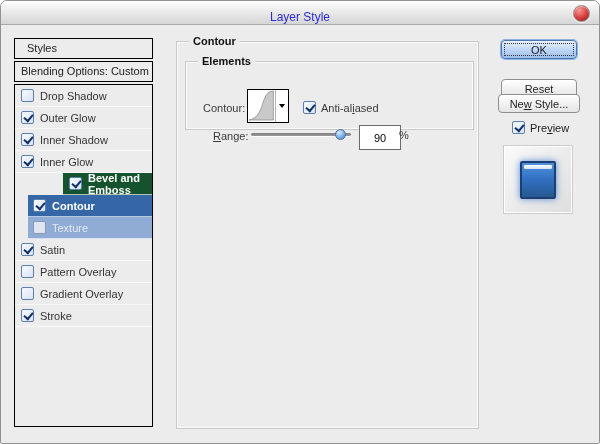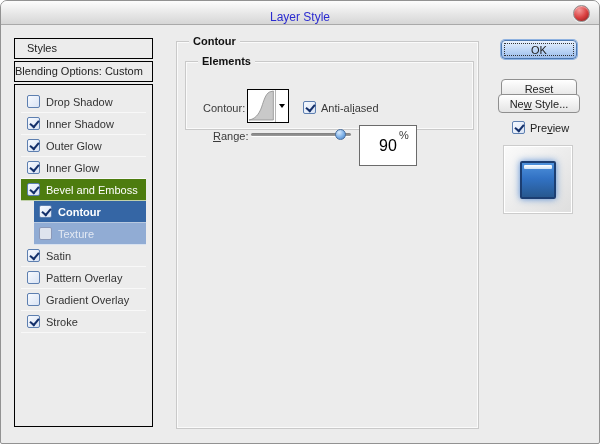--- a/index.html
+++ b/index.html
@@ -5,25 +5,25 @@
   html,body{margin:0;padding:0;background:#fff;}
   body{width:600px;height:444px;overflow:hidden;font-family:"Liberation Sans",sans-serif;font-size:11px;color:#222;}
   #dialog{position:absolute;left:0;top:0;width:598px;height:442px;background:#ececec;border:1px solid #929292;border-radius:7px 7px 2px 2px;}
   
   #titlebar{position:absolute;left:0;top:0;width:100%;height:23px;background:linear-gradient(#fdfdfd,#ebebeb 45%,#d6d6d6);border-bottom:1px solid #a9a9a9;border-radius:6px 6px 0 0;display:flex;align-items:flex-end;justify-content:center;}
   #title{color:#2b2bd0;font-size:12px;}
   #close-btn{position:absolute;right:9px;top:4px;width:15px;height:15px;border-radius:50%;background:radial-gradient(circle at 35% 28%,#f49a9a,#da4040 52%,#8e1b1b 95%);border:1px solid #8f8f8f;box-shadow:0 1px 1px rgba(255,255,255,.8), inset 0 1px 1px rgba(255,255,255,.5);cursor:pointer;}
   
   .lbox{position:absolute;left:13px;width:139px;background:#ececec;border:1px solid #000;box-sizing:border-box;}
   #styles-header{top:37px;height:21px;line-height:19px;padding-left:12px;}
-  #blending-box{top:60px;height:21px;line-height:19px;cursor:pointer;}
-  #styles-list{top:83px;height:343px;padding:6px;overflow:hidden;}
+  #blending-box{top:60px;height:21px;line-height:19px;padding-left:6px;cursor:pointer;}
+  #styles-list{top:83px;height:343px;padding:0;overflow:hidden;}
   .row{height:22px;display:flex;align-items:center;padding-left:6px;border-bottom:1px solid rgba(255,255,255,.65);box-sizing:border-box;cursor:pointer;color:#333;}
   .row.indent{margin-left:13px;padding-left:5px;}
-  .row.hl-parent{background:#4d7c0f;color:#fff;font-weight:normal;}
+  .row.hl-parent{background:#14532d;color:#fff;font-weight:bold;margin-left:48px;}
   .row.hl-selected{background:#3566a5;color:#fff;font-weight:bold;}
   .row.hl-sibling{background:#91acd4;color:#e3e9f3;}
   
   .cb{position:relative;width:13px;height:13px;flex:0 0 13px;background:linear-gradient(135deg,#f7faff,#d9e3f4);border:1px solid #5d7fb0;border-radius:2px;box-sizing:border-box;margin-right:6px;cursor:pointer;}
   .cb.checked::after{content:"";position:absolute;left:2px;top:2px;width:7px;height:4px;border-left:2px solid #14306b;border-bottom:2px solid #14306b;transform:rotate(-50deg);}
   .hl-sibling .cb{background:#dfe4ee;border-color:#8a98b8;}
   
   #main-panel{position:absolute;left:175px;top:40px;width:303px;height:388px;border:1px solid #c9c9c9;box-shadow:inset 0 0 0 1px #fafafa;box-sizing:border-box;}
   .group-title{position:absolute;top:-7px;left:12px;background:#ececec;padding:0 4px;font-weight:bold;color:#111;}
   #elements-box{position:absolute;left:8px;top:19px;width:289px;height:69px;border:1px solid #c9c9c9;box-shadow:inset 0 0 0 1px #fafafa;box-sizing:border-box;}
@@ -35,21 +35,21 @@
   #contour-dd{width:12px;border-left:1px solid #b5b5b5;display:flex;align-items:center;justify-content:center;cursor:pointer;}
   .arrow-down{width:0;height:0;border-left:3px solid transparent;border-right:3px solid transparent;border-top:4px solid #000;}
   
   #aa-check{position:absolute;left:117px;top:39px;}
   #aa-label{left:135px;top:40px;cursor:default;}
   
   #range-label{left:27px;top:68px;}
   #range-track-wrap{position:absolute;left:65px;top:67px;width:100px;height:12px;cursor:pointer;}
   #range-track{position:absolute;left:0;top:4px;width:100%;height:3px;background:linear-gradient(#7e7e7e,#9b9b9b);border-radius:2px;box-shadow:0 1px 0 #fff;}
   #range-thumb{position:absolute;top:0;width:11px;height:11px;border-radius:50%;background:radial-gradient(circle at 35% 28%,#d9eafc,#7cb0e8 55%,#4a7fc0);border:1px solid #4a6f9e;box-sizing:border-box;}
-  #range-input{position:absolute;left:173px;top:63px;width:32px;height:15px;border:1px solid #6b6b6b;background:#fff;text-align:center;font-family:"Liberation Sans",sans-serif;font-size:16px;padding:12px;}
+  #range-input{position:absolute;left:173px;top:63px;width:32px;height:15px;border:1px solid #6b6b6b;background:#fff;text-align:center;font-family:"Liberation Sans",sans-serif;font-size:11px;padding:4px;}
   #range-unit{left:213px;top:67px;}
   .accel{text-decoration:underline;}
   
   .pill{position:absolute;width:76px;height:19px;border-radius:4px;border:1px solid #8f8f8f;background:linear-gradient(#ffffff,#e4e4e4);font-family:"Liberation Sans",sans-serif;font-size:11px;color:#222;cursor:pointer;padding:0;}
   #ok-btn{left:500px;top:39px;background:linear-gradient(#eaf2fd,#bcd5f6 55%,#9cbdeb);border:1px solid #4d79b2;box-shadow:0 0 0 1px #8fb2e0;outline:1px dotted #333;outline-offset:-4px;}
   #reset-btn{left:500px;top:78px;text-align:center;}
   #newstyle-btn{left:497px;top:93px;width:82px;}
   #preview-check{position:absolute;left:511px;top:120px;}
   #preview-label{position:absolute;left:529px;top:121px;color:#222;cursor:default;}
   
@@ -75,25 +75,25 @@
     <span>Blending Options: Custom</span>
   </div>
 
   <div id="styles-list" class="lbox">
       <div class="row">
       <span class="cb"></span>
       <span class="lbl">Drop Shadow</span>
     </div>
       <div class="row">
       <span class="cb checked"></span>
-      <span class="lbl">Inner Shadow</span>
+      <span class="lbl">Outer Glow</span>
     </div>
       <div class="row">
       <span class="cb checked"></span>
-      <span class="lbl">Outer Glow</span>
+      <span class="lbl">Inner Shadow</span>
     </div>
       <div class="row">
       <span class="cb checked"></span>
       <span class="lbl">Inner Glow</span>
     </div>
       <div class="row hl-parent">
       <span class="cb checked"></span>
       <span class="lbl">Bevel and Emboss</span>
     </div>
       <div class="row hl-selected indent">

